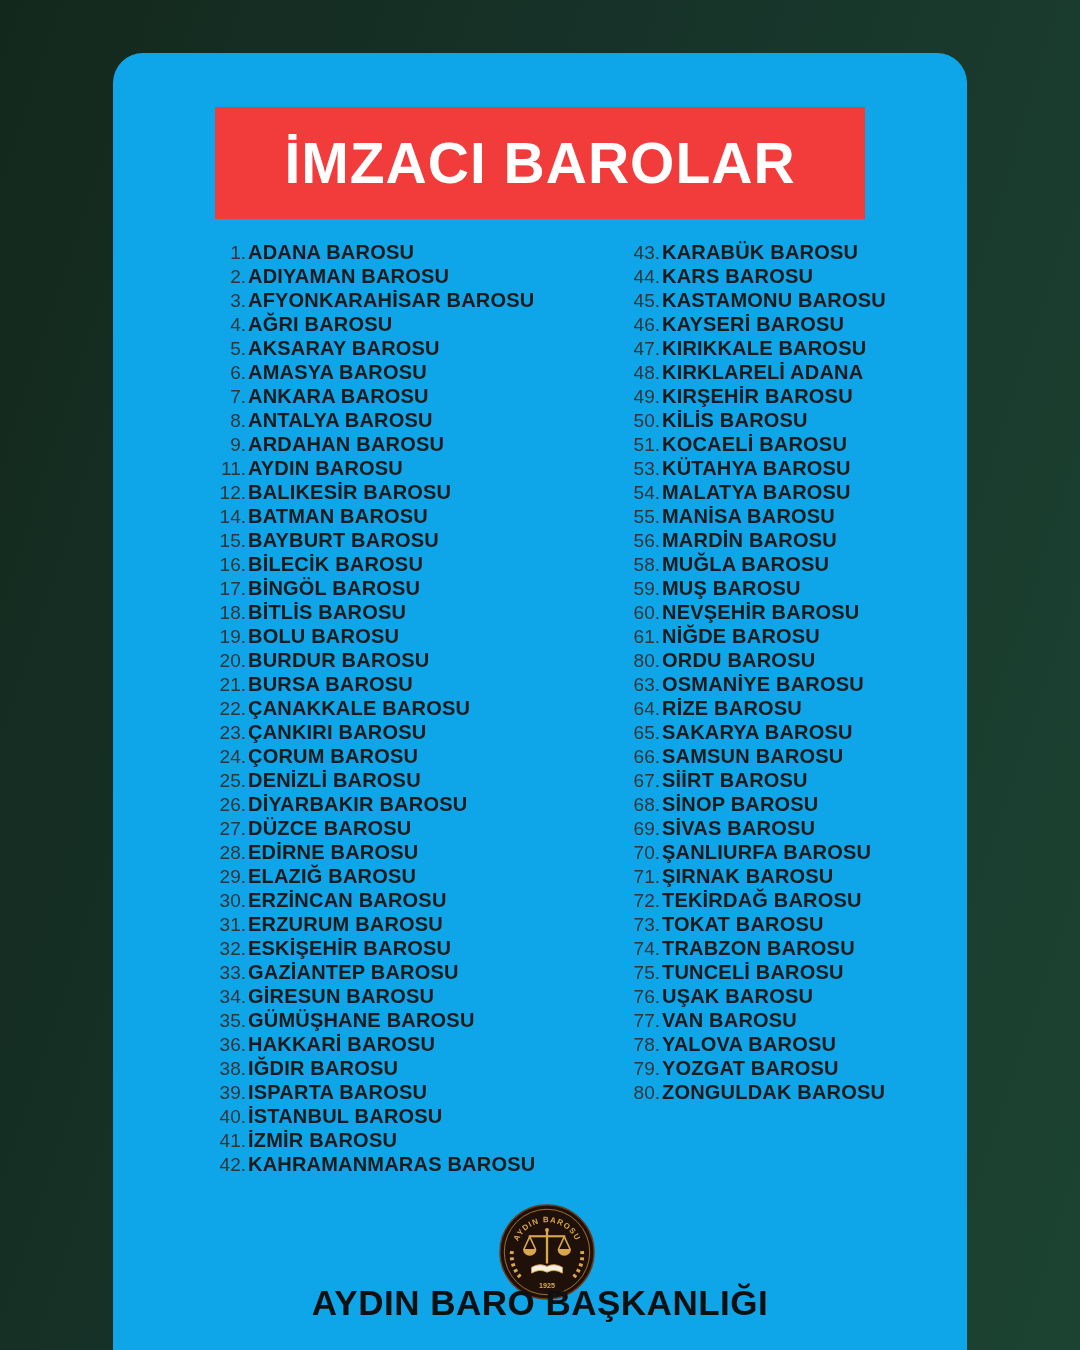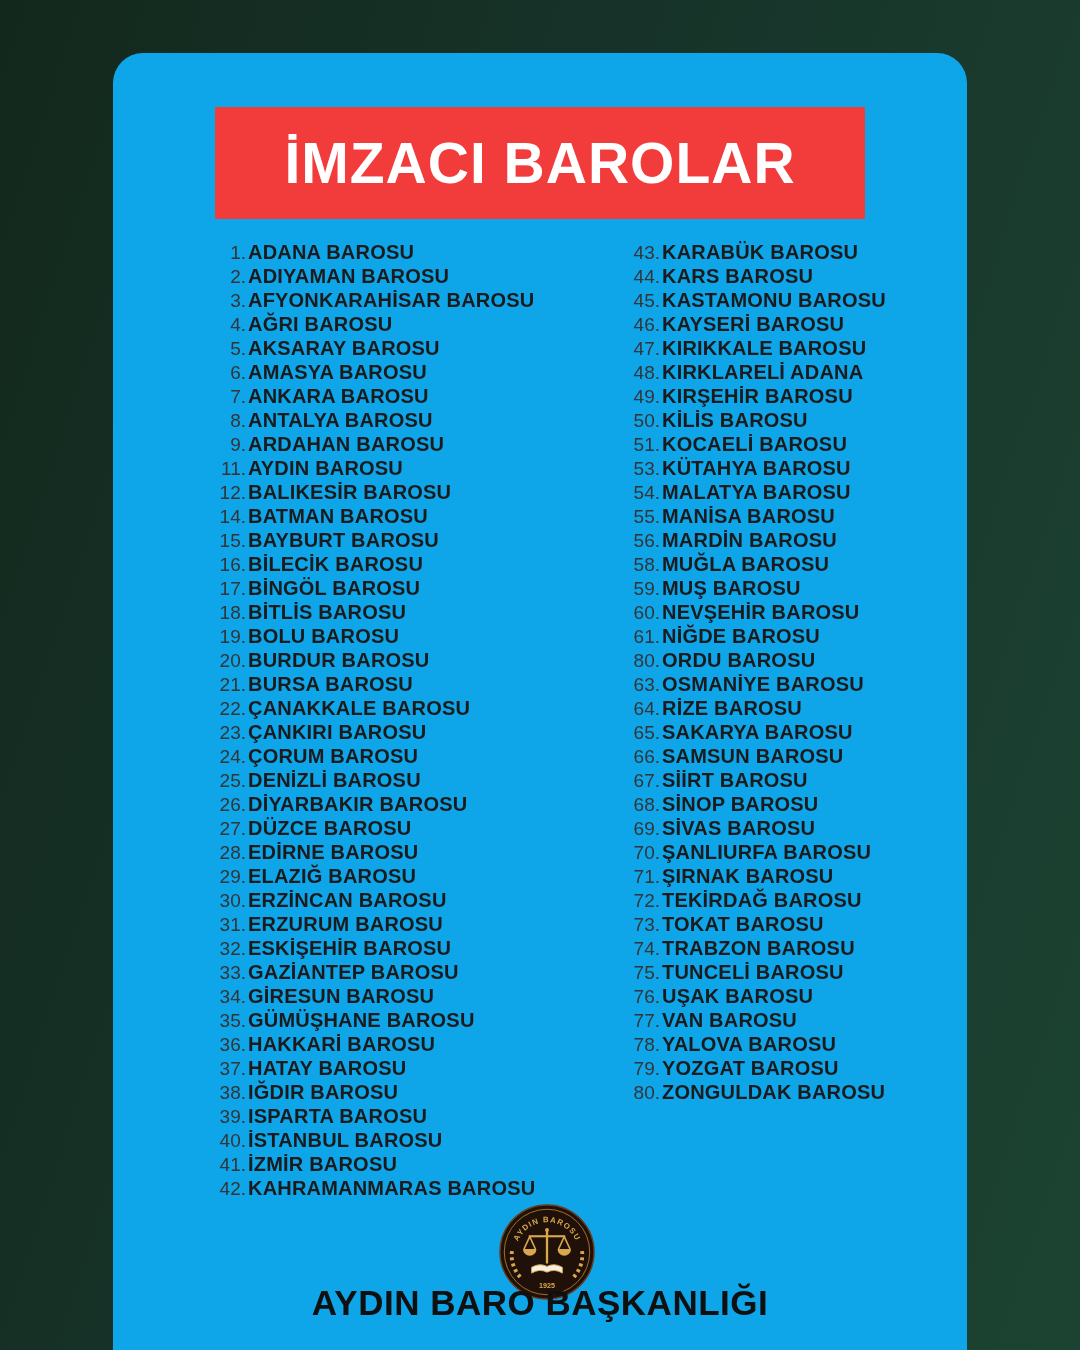--- a/index.html
+++ b/index.html
@@ -180,24 +180,20 @@
       </div>
       <div class="row">
         <span class="num">35.</span>
         <span class="name">GÜMÜŞHANE BAROSU</span>
       </div>
       <div class="row">
         <span class="num">36.</span>
         <span class="name">HAKKARİ BAROSU</span>
       </div>
       <div class="row">
-        <span class="num">37.</span>
-        <span class="name">HATAY BAROSU</span>
-      </div>
-      <div class="row">
         <span class="num">38.</span>
         <span class="name">IĞDIR BAROSU</span>
       </div>
       <div class="row">
         <span class="num">39.</span>
         <span class="name">ISPARTA BAROSU</span>
       </div>
       <div class="row">
         <span class="num">40.</span>
         <span class="name">İSTANBUL BAROSU</span>

